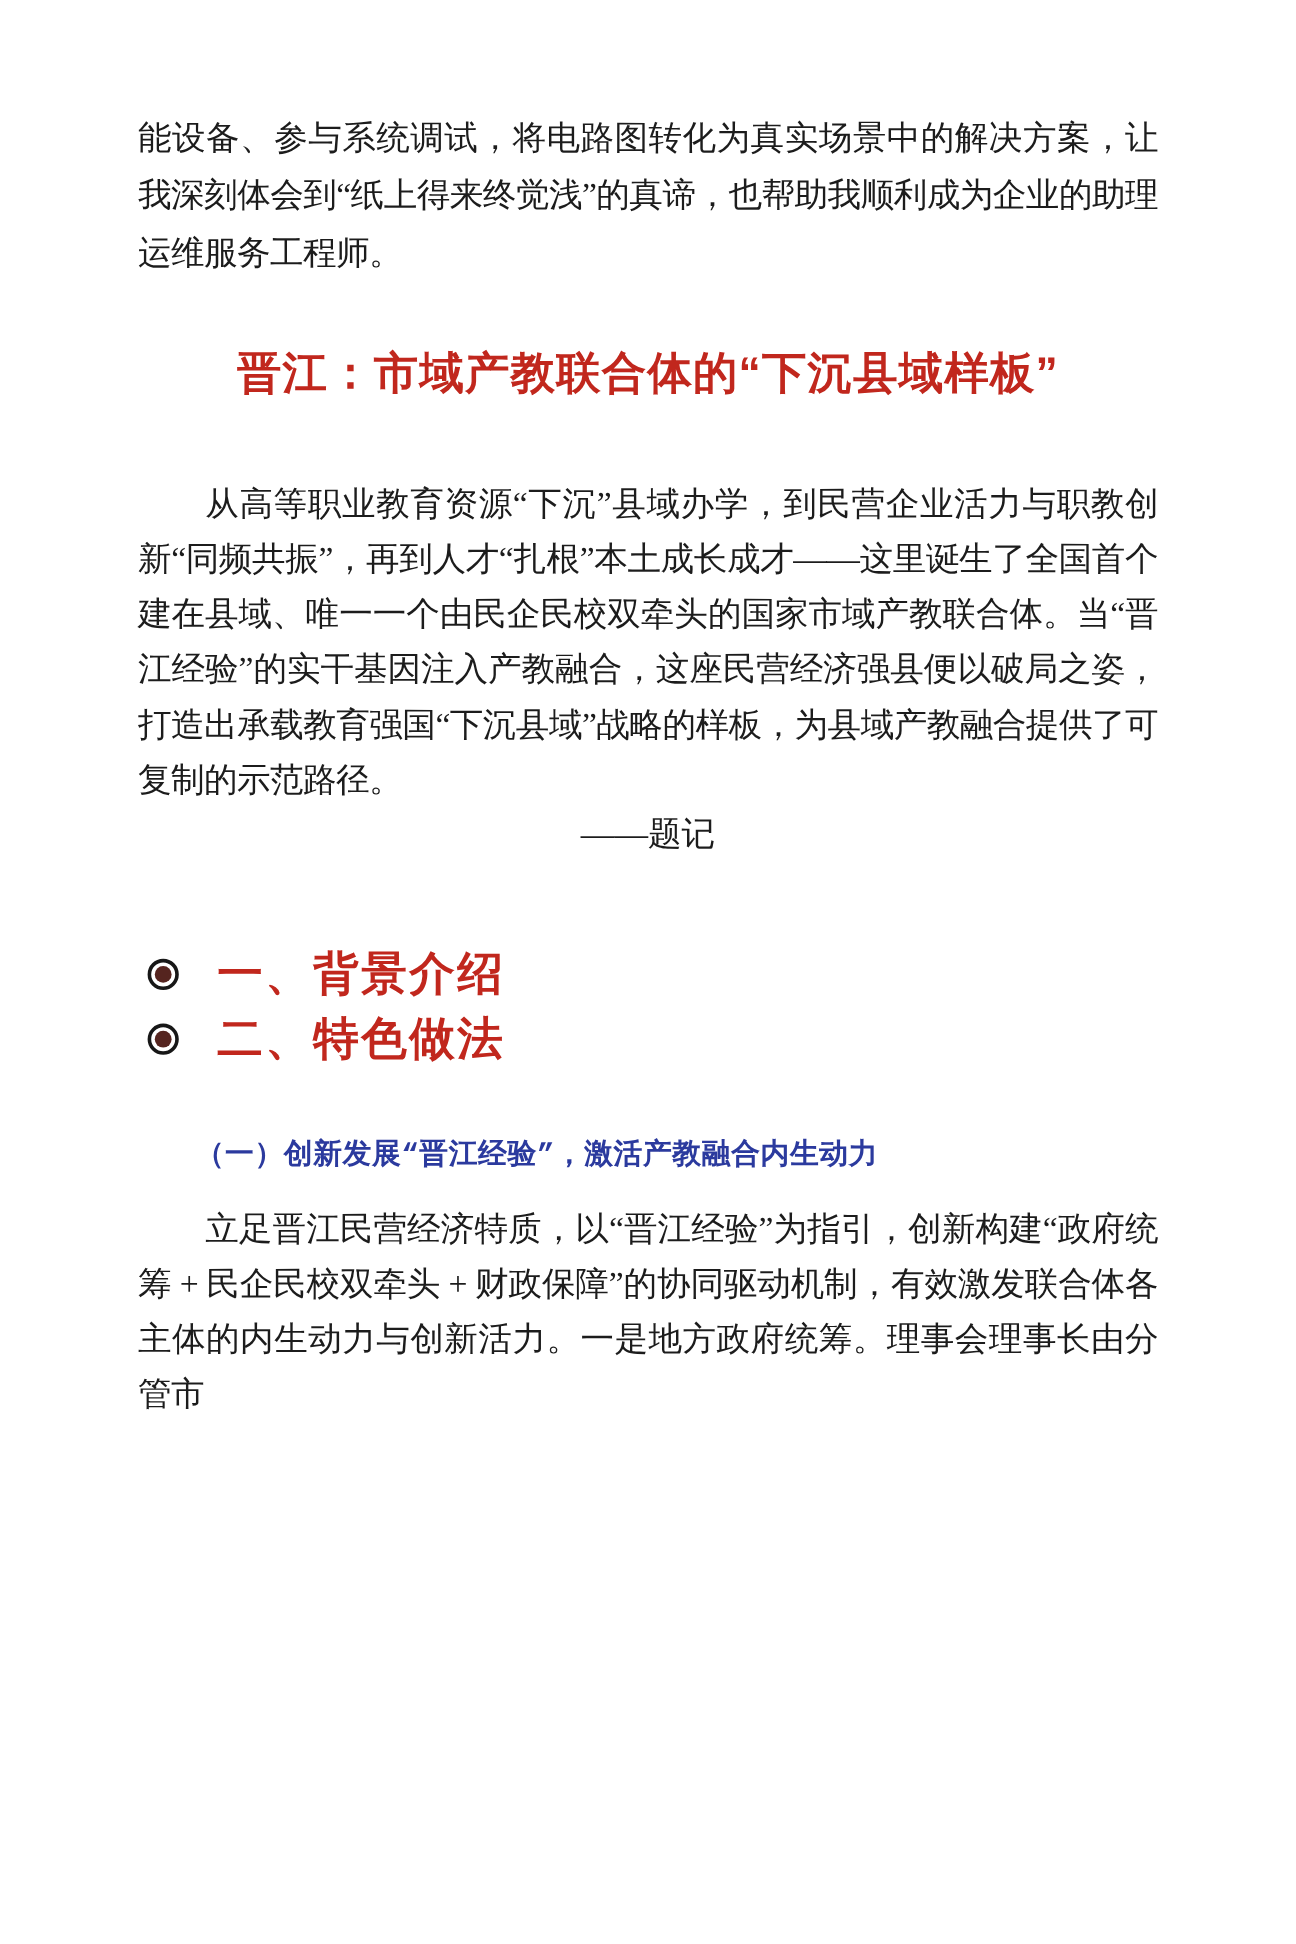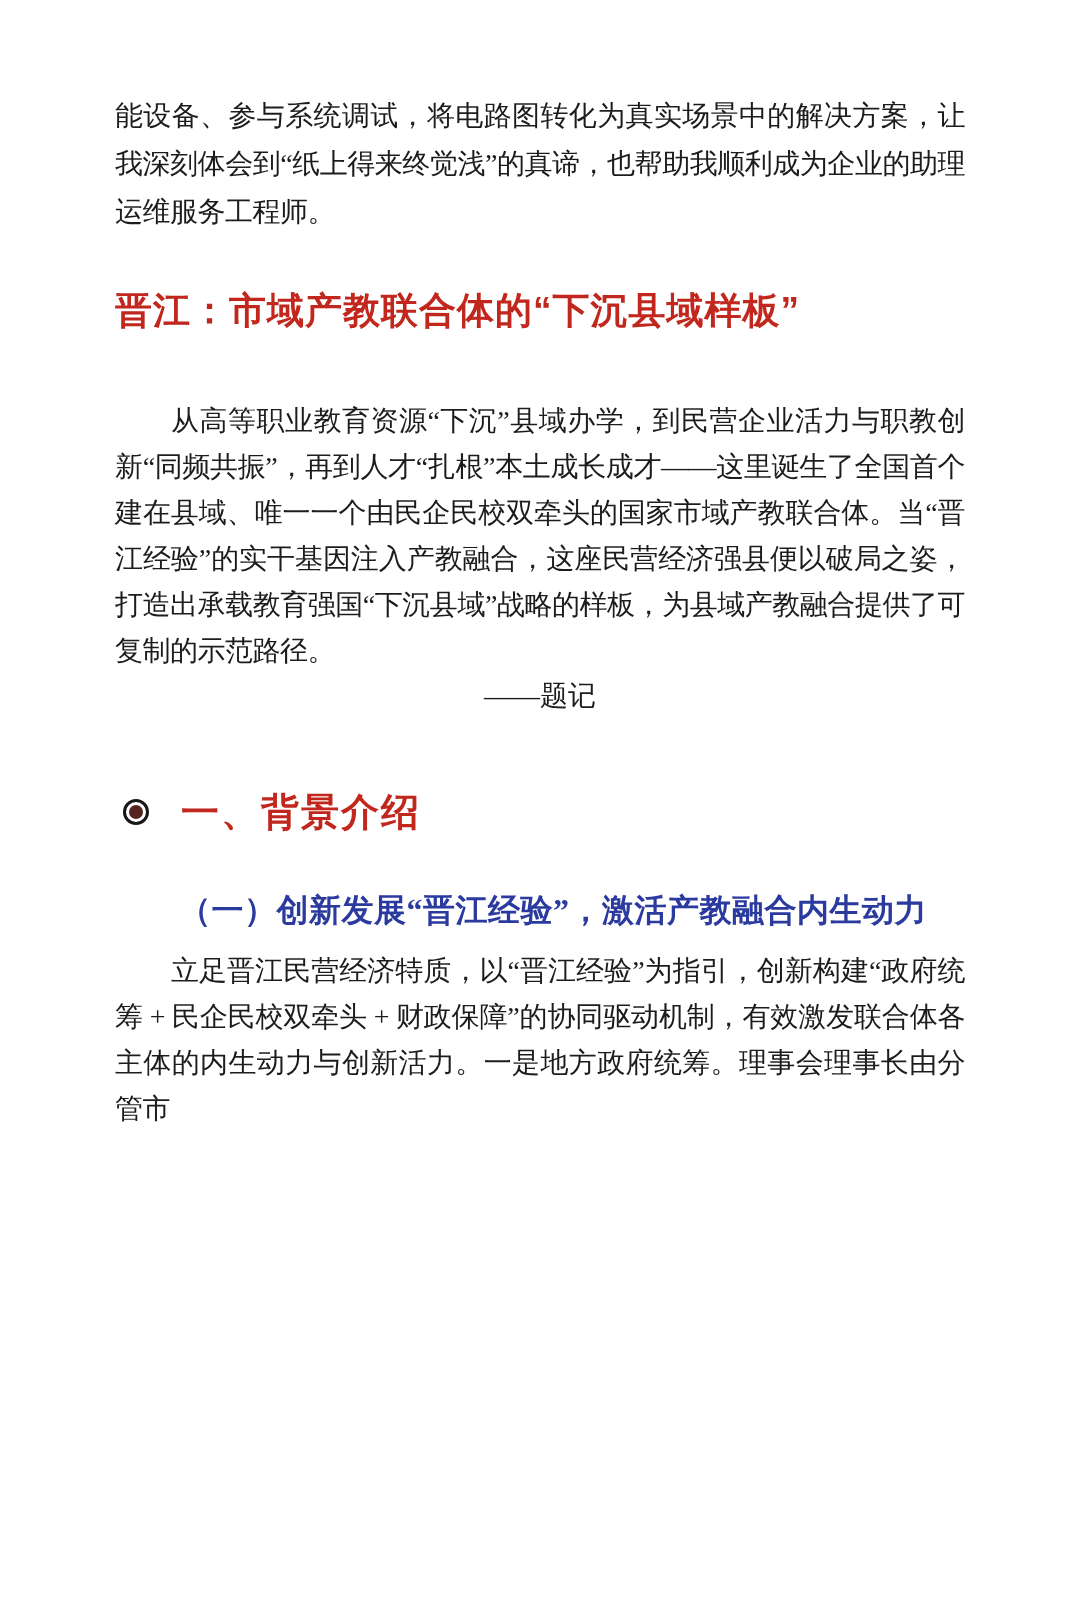--- a/index.html
+++ b/index.html
@@ -31,20 +31,21 @@
     font-size:28px;
     line-height:48px;
     letter-spacing:-0.5px;
     text-align:justify;
     color:var(--body-ink);
   }
   .indent{text-indent:2em;}
   .continuation{margin-top:92px;line-height:48px;}
   .chapter-title{
     margin-top:52px;
+    text-align:center;
     font-family:"Liberation Sans","DejaVu Sans",sans-serif;
     font-weight:bold;
     font-size:37px;
     line-height:46px;
     letter-spacing:1px;
     color:var(--heading-red);
   }
   .epigraph{
     margin-top:64px;
     font-size:28px;
@@ -85,25 +86,26 @@
     font-weight:bold;
     font-size:38px;
     line-height:40px;
     letter-spacing:2px;
     color:var(--heading-red);
   }
   .section-body{margin-top:48px;}
   .subsection-heading{
     margin-top:58px;
     text-indent:2em;
-    font-size:32px;
+    font-size:24px;
     line-height:40px;
     font-weight:600;
     letter-spacing:0.5px;
     color:var(--subheading-blue);
+    font-family:Liberation Mono, monospace;
   }
   .subsection-body{margin-top:18px;line-height:46px;}
   .footer-page-number{
     position:absolute;
     left:42px;top:1394px;
     font-family:"Liberation Sans","DejaVu Sans",sans-serif;
     font-size:30px;
     line-height:36px;
     color:var(--page-number-blue);
   }
@@ -138,20 +140,26 @@
     <p class="epigraph-signature">——题记</p>
 
     <div class="section-heading first">
       <span class="bullseye">
         <span class="bullseye-dot"></span>
       </span>
       <span class="section-heading-text">一、背景介绍</span>
     </div>
 
 
+    <div class="section-heading second">
+      <span class="bullseye">
+        <span class="bullseye-dot"></span>
+      </span>
+      <span class="section-heading-text">二、特色做法</span>
+    </div>
 
     <p class="subsection-heading">（一）创新发展“晋江经验”，激活产教融合内生动力</p>
 
     <p class="body-para indent subsection-body">立足晋江民营经济特质，以“晋江经验”为指引，创新构建“政府统筹 + 民企民校双牵头 + 财政保障”的协同驱动机制，有效激发联合体各主体的内生动力与创新活力。一是地方政府统筹。理事会理事长由分管市</p>
 
   </div>
 
   <div class="footer-page-number">76</div>
 
   <div class="footer-rule"></div>

